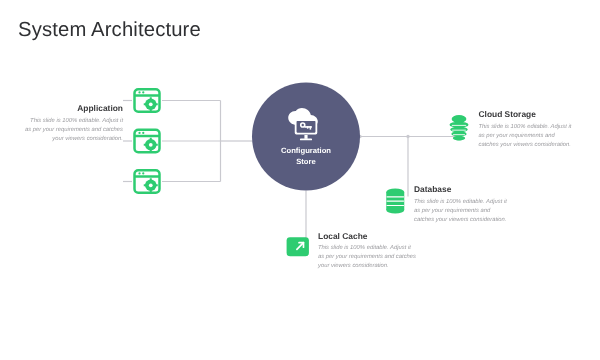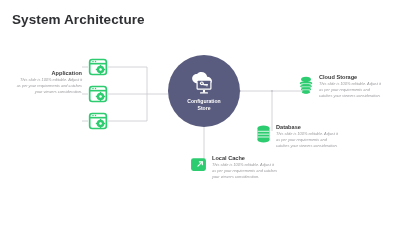--- a/index.html
+++ b/index.html
@@ -21,21 +21,21 @@
     inset: 0;
     background: #ffffff;
   }
 
   
   #title {
     position: absolute;
     left: 12px;
     top: 12px;
     font-size: 13.5px;
-    font-weight: bold;
+    font-weight: normal;
     color: #2f3033;
     letter-spacing: 0.1px;
     white-space: nowrap;
   }
 
   
   #wires {
     position: absolute;
     left: 0;
     top: 0;

